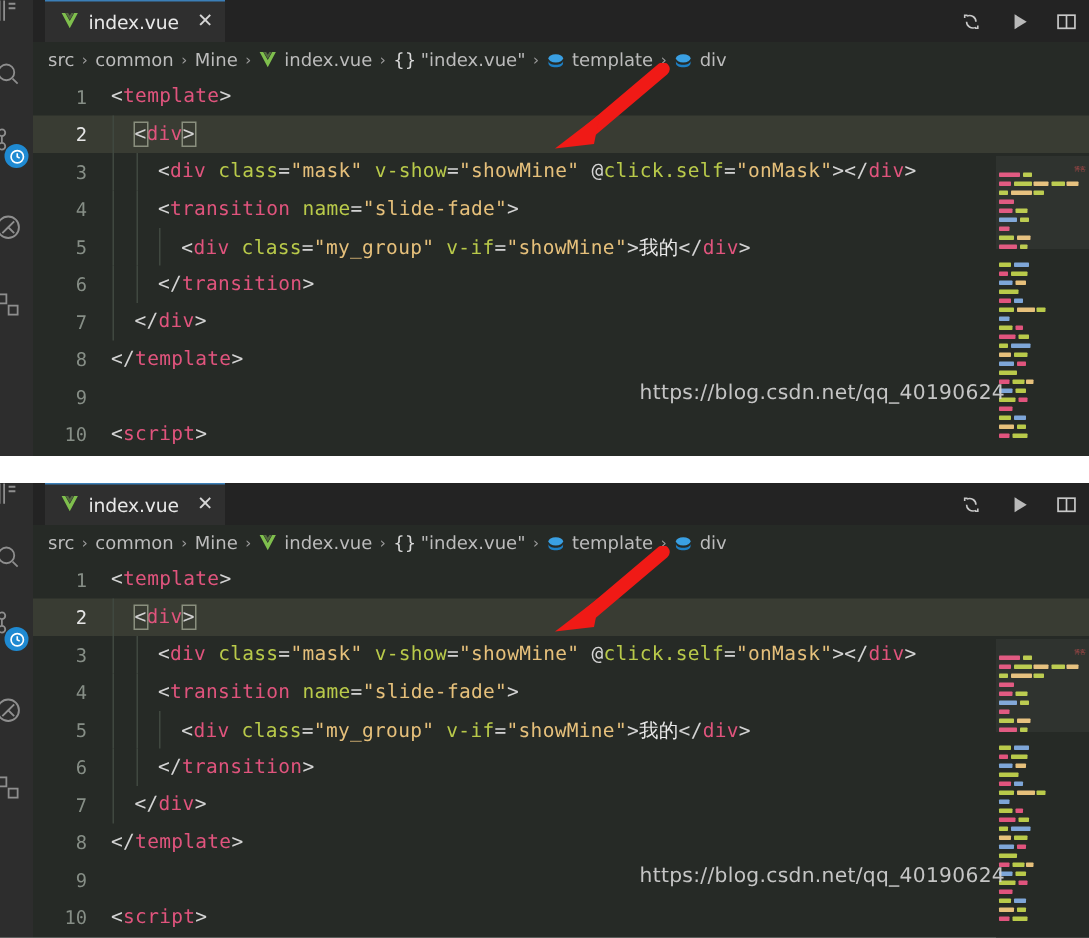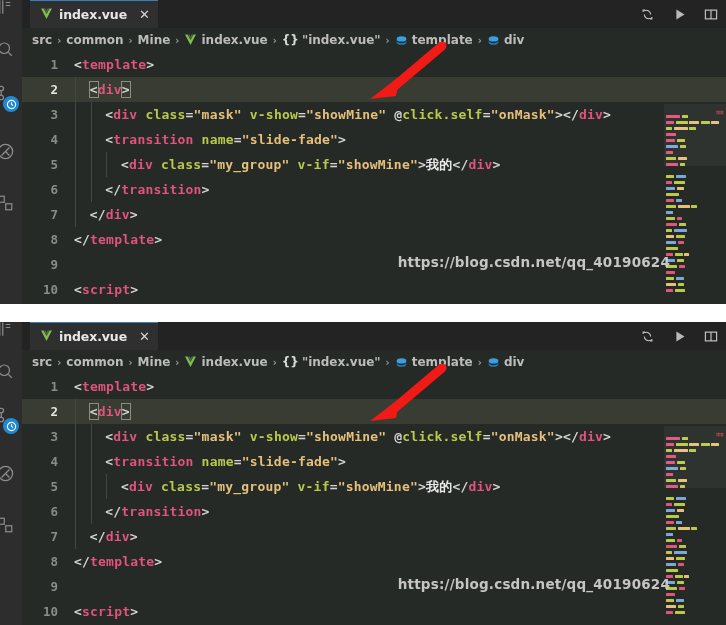--- a/index.html
+++ b/index.html
@@ -19,21 +19,20 @@
     height: 625px;
     background: #ffffff;
   }
   .panel {
     position: absolute;
     left: 0;
     width: 726px;
     height: 304px;
     background: #262a26;
     overflow: hidden;
-    font-weight: bold;
   }
   .panel.p1 { top: 0; }
   .panel.p2 { top: 322px; }
   .gap {
     position: absolute;
     left: 0;
     top: 304px;
     width: 726px;
     height: 18px;
     background: #ffffff;

